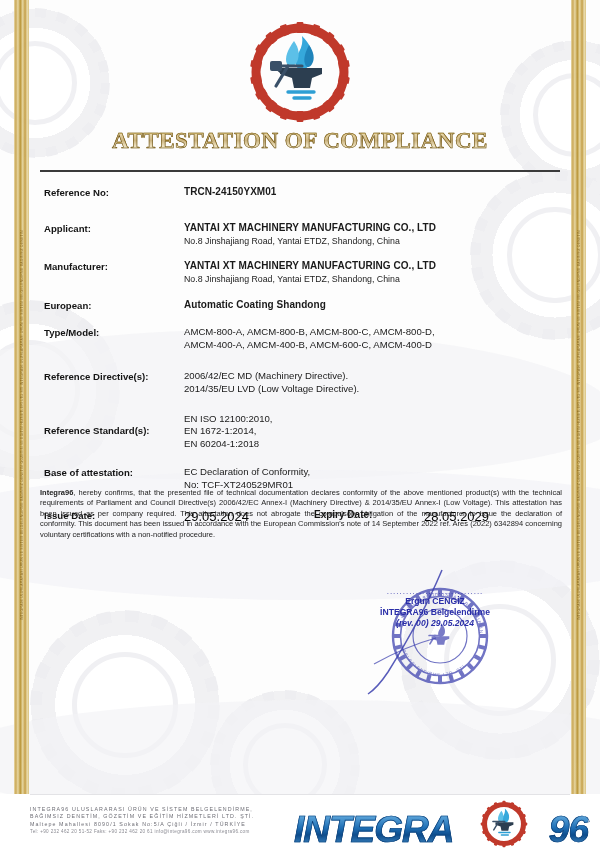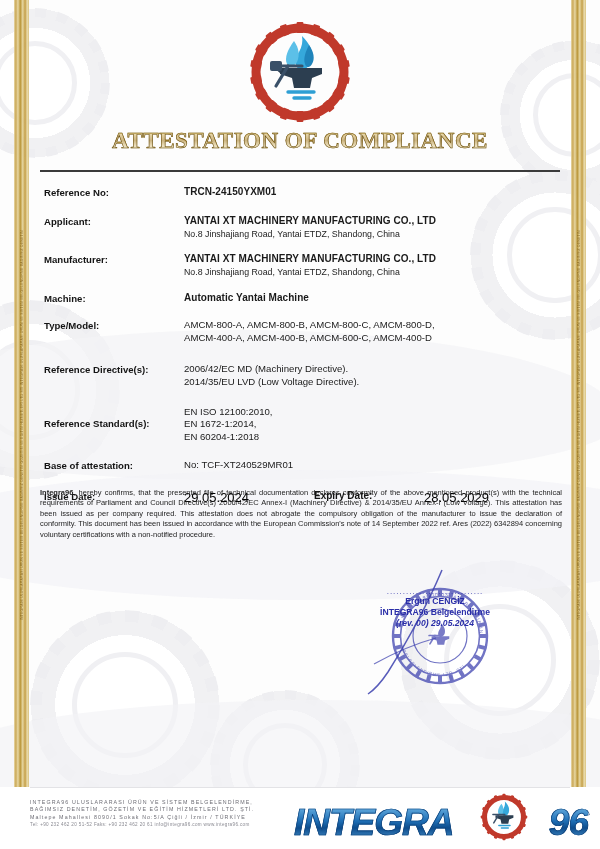--- a/index.html
+++ b/index.html
@@ -122,21 +122,21 @@
     position:absolute;left:386px;top:582px;
     width:108px;height:108px;border-radius:50%;
     z-index:2;opacity:.72;
   }
   .penline{
     position:absolute;left:330px;top:568px;width:170px;height:130px;z-index:3;
     pointer-events:none;
   }
   
   .footer{
-    position:absolute;left:0;right:0;bottom:0;height:62px;
+    position:absolute;left:0;right:0;bottom:0;height:55px;
     background:#ffffff;
   }
   .footer-top-rule{
     position:absolute;left:30px;right:30px;top:0;height:1px;background:#e3e3e6;
   }
   .faddr{
     position:absolute;left:30px;top:12px;width:285px;
     font-size:5.3px;line-height:7.4px;color:#6c6c74;
     letter-spacing:1.1px;
   }
@@ -226,21 +226,21 @@
         </g>
       </svg>
     </div>
   </div>
 
   <div class="title">ATTESTATION OF COMPLIANCE</div>
   <div class="rule"></div>
 
   <div class="fields">
 
-    <div class="row" style="margin-bottom:17px;">
+    <div class="row" style="margin-bottom:24px;">
       <div class="lbl">Reference No:</div>
       <div class="val"><span class="b">TRCN-24150YXM01</span></div>
     </div>
 
     <div class="row" style="margin-bottom:13px;">
       <div class="lbl">Applicant:</div>
       <div class="val">
         <div class="b">YANTAI XT MACHINERY MANUFACTURING CO., LTD</div>
         <div class="sub">No.8 Jinshajiang Road, Yantai ETDZ, Shandong, China</div>
       </div>
@@ -248,22 +248,22 @@
 
     <div class="row" style="margin-bottom:14px;">
       <div class="lbl">Manufacturer:</div>
       <div class="val">
         <div class="b">YANTAI XT MACHINERY MANUFACTURING CO., LTD</div>
         <div class="sub">No.8 Jinshajiang Road, Yantai ETDZ, Shandong, China</div>
       </div>
     </div>
 
     <div class="row" style="margin-bottom:15px;">
-      <div class="lbl">Machine:</div>
-      <div class="val"><span class="b">Automatic Yantai Machine</span></div>
+      <div class="lbl">European:</div>
+      <div class="val"><span class="b">Automatic Coating Shandong</span></div>
     </div>
 
     <div class="row" style="margin-bottom:19px;">
       <div class="lbl">Type/Model:</div>
       <div class="val">
         <div>AMCM-800-A, AMCM-800-B, AMCM-800-C, AMCM-800-D,</div>
         <div>AMCM-400-A, AMCM-400-B, AMCM-600-C, AMCM-400-D</div>
       </div>
     </div>
 
@@ -280,20 +280,21 @@
       <div class="val">
         <div>EN ISO 12100:2010,</div>
         <div>EN 1672-1:2014,</div>
         <div>EN 60204-1:2018</div>
       </div>
     </div>
 
     <div class="row" style="margin-bottom:14px;">
       <div class="lbl">Base of attestation:</div>
       <div class="val">
+        <div>EC Declaration of Conformity,</div>
         <div>No: TCF-XT240529MR01</div>
       </div>
     </div>
 
     <div class="row dates">
       <div class="lbl">Issue Date:</div>
       <div class="d1">29.05.2024</div>
       <div class="lbl2">Expiry Date:</div>
       <div class="d2">28.05.2029</div>
     </div>

